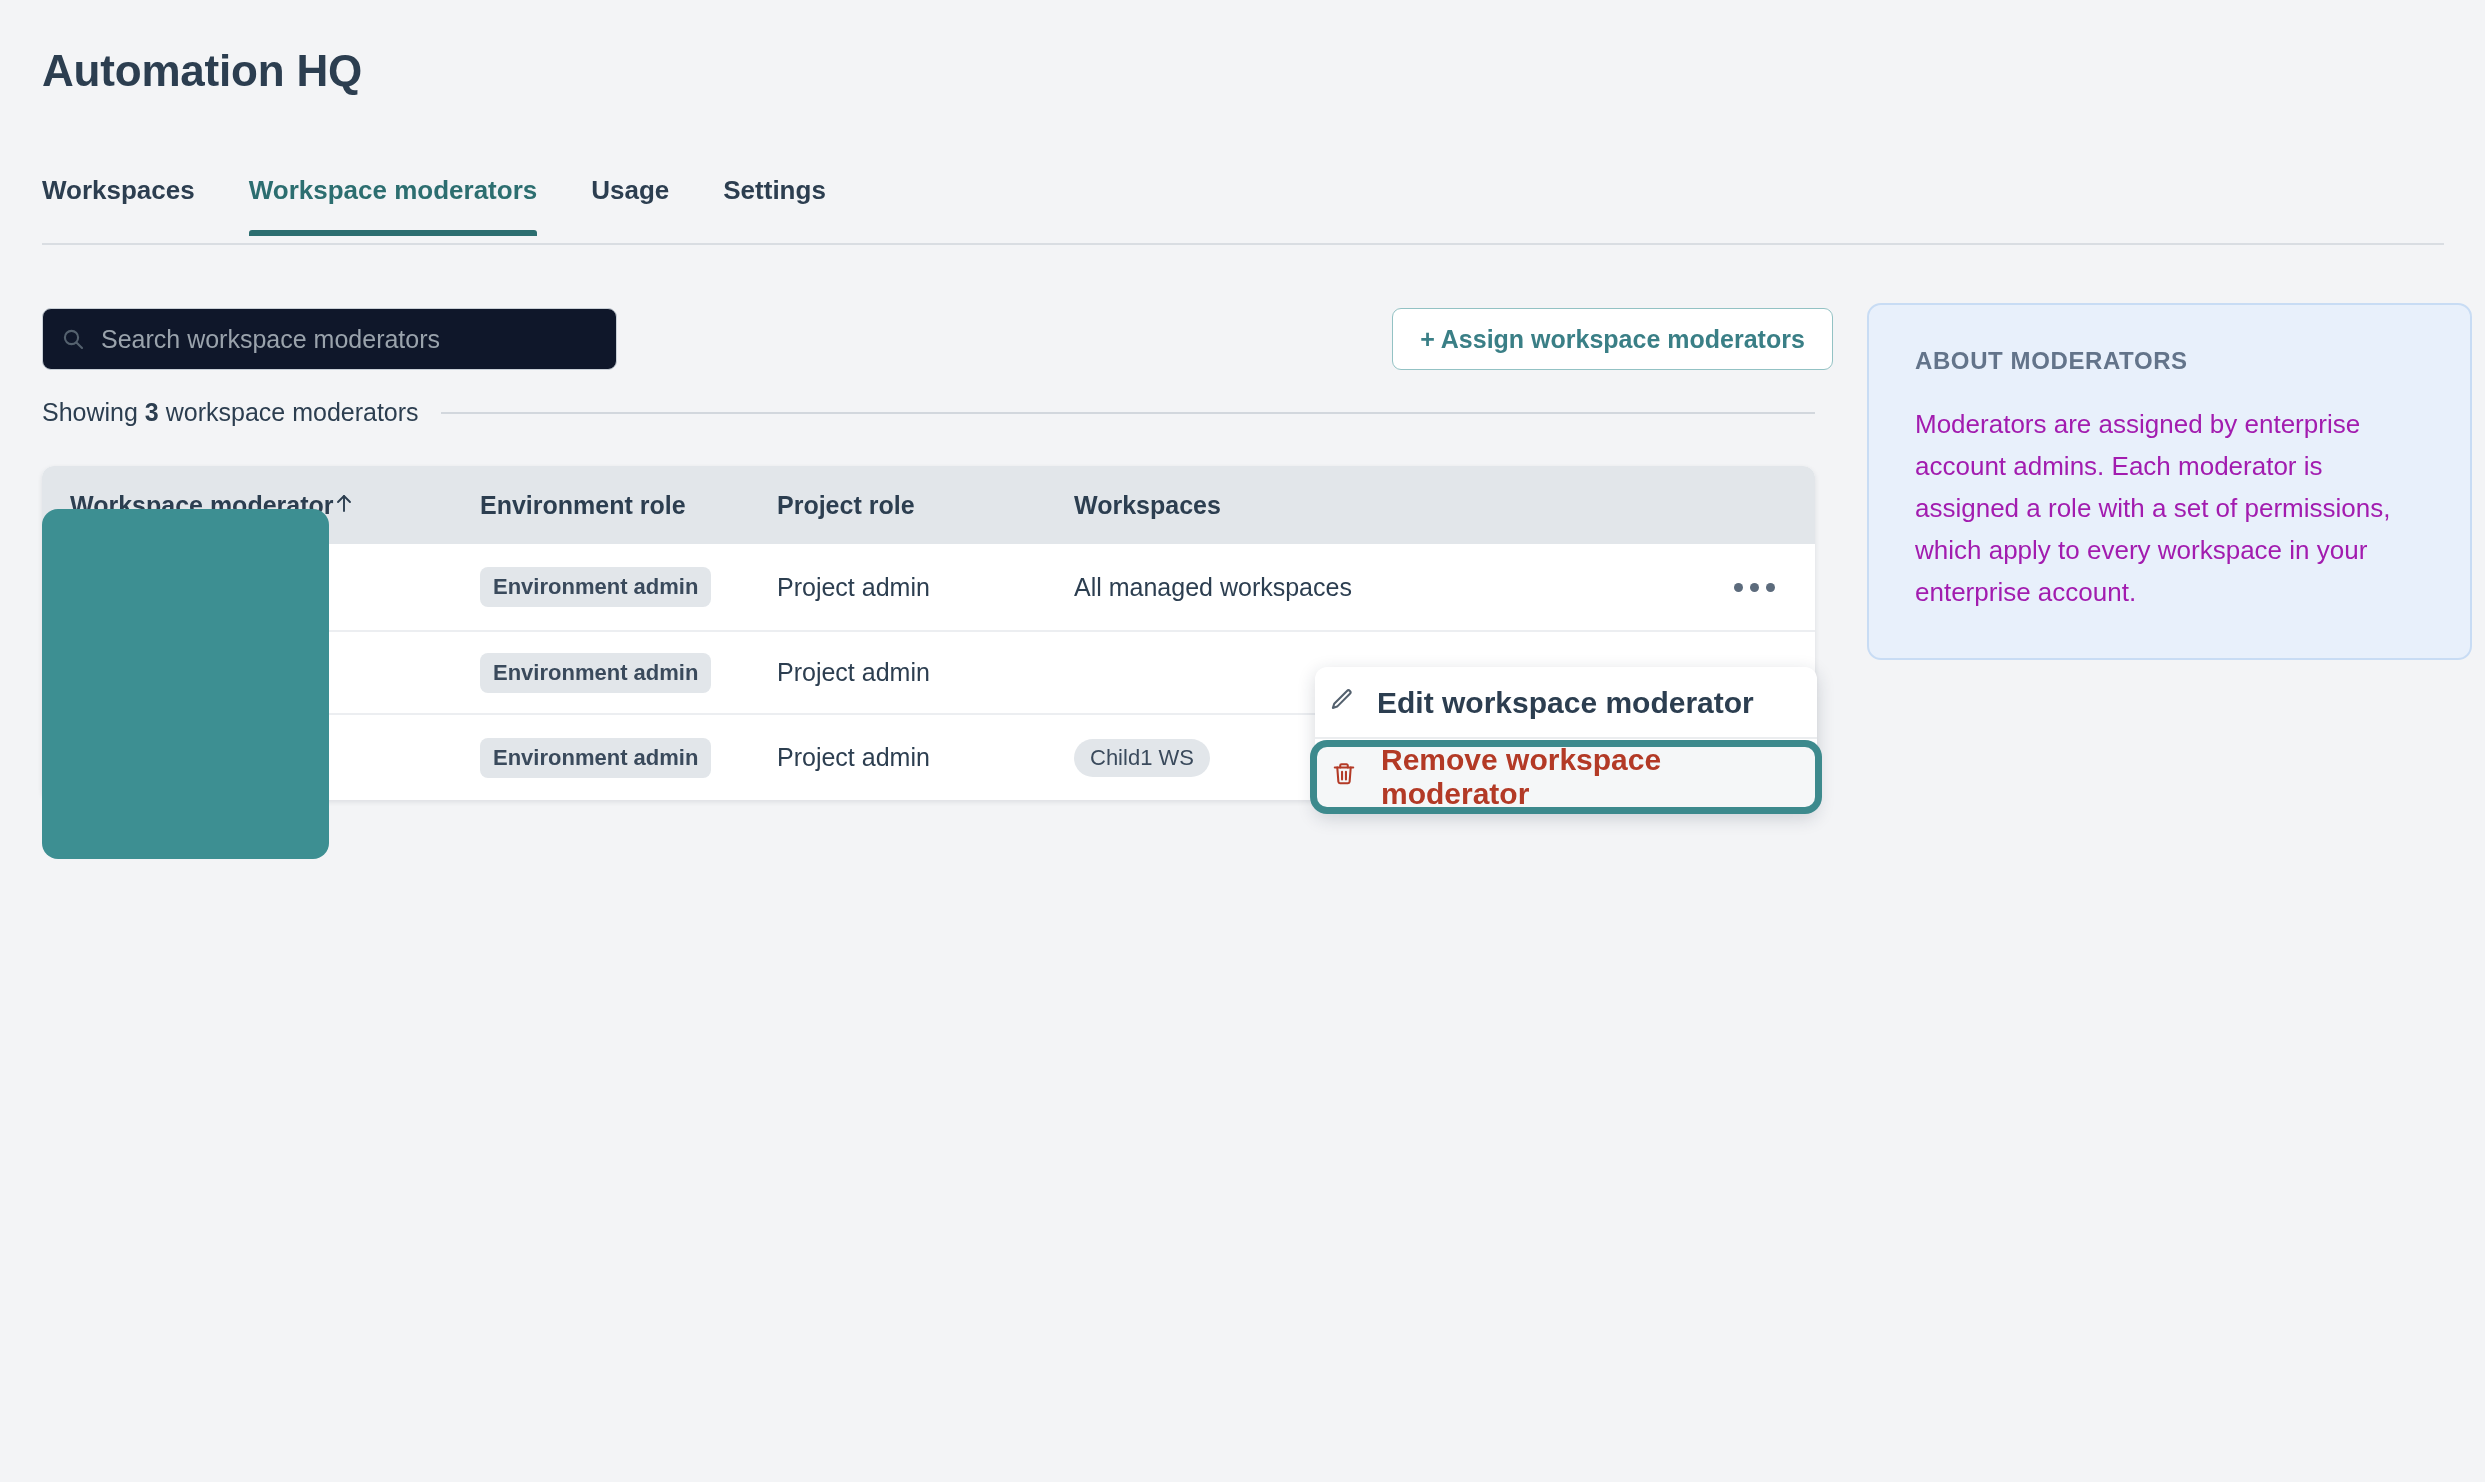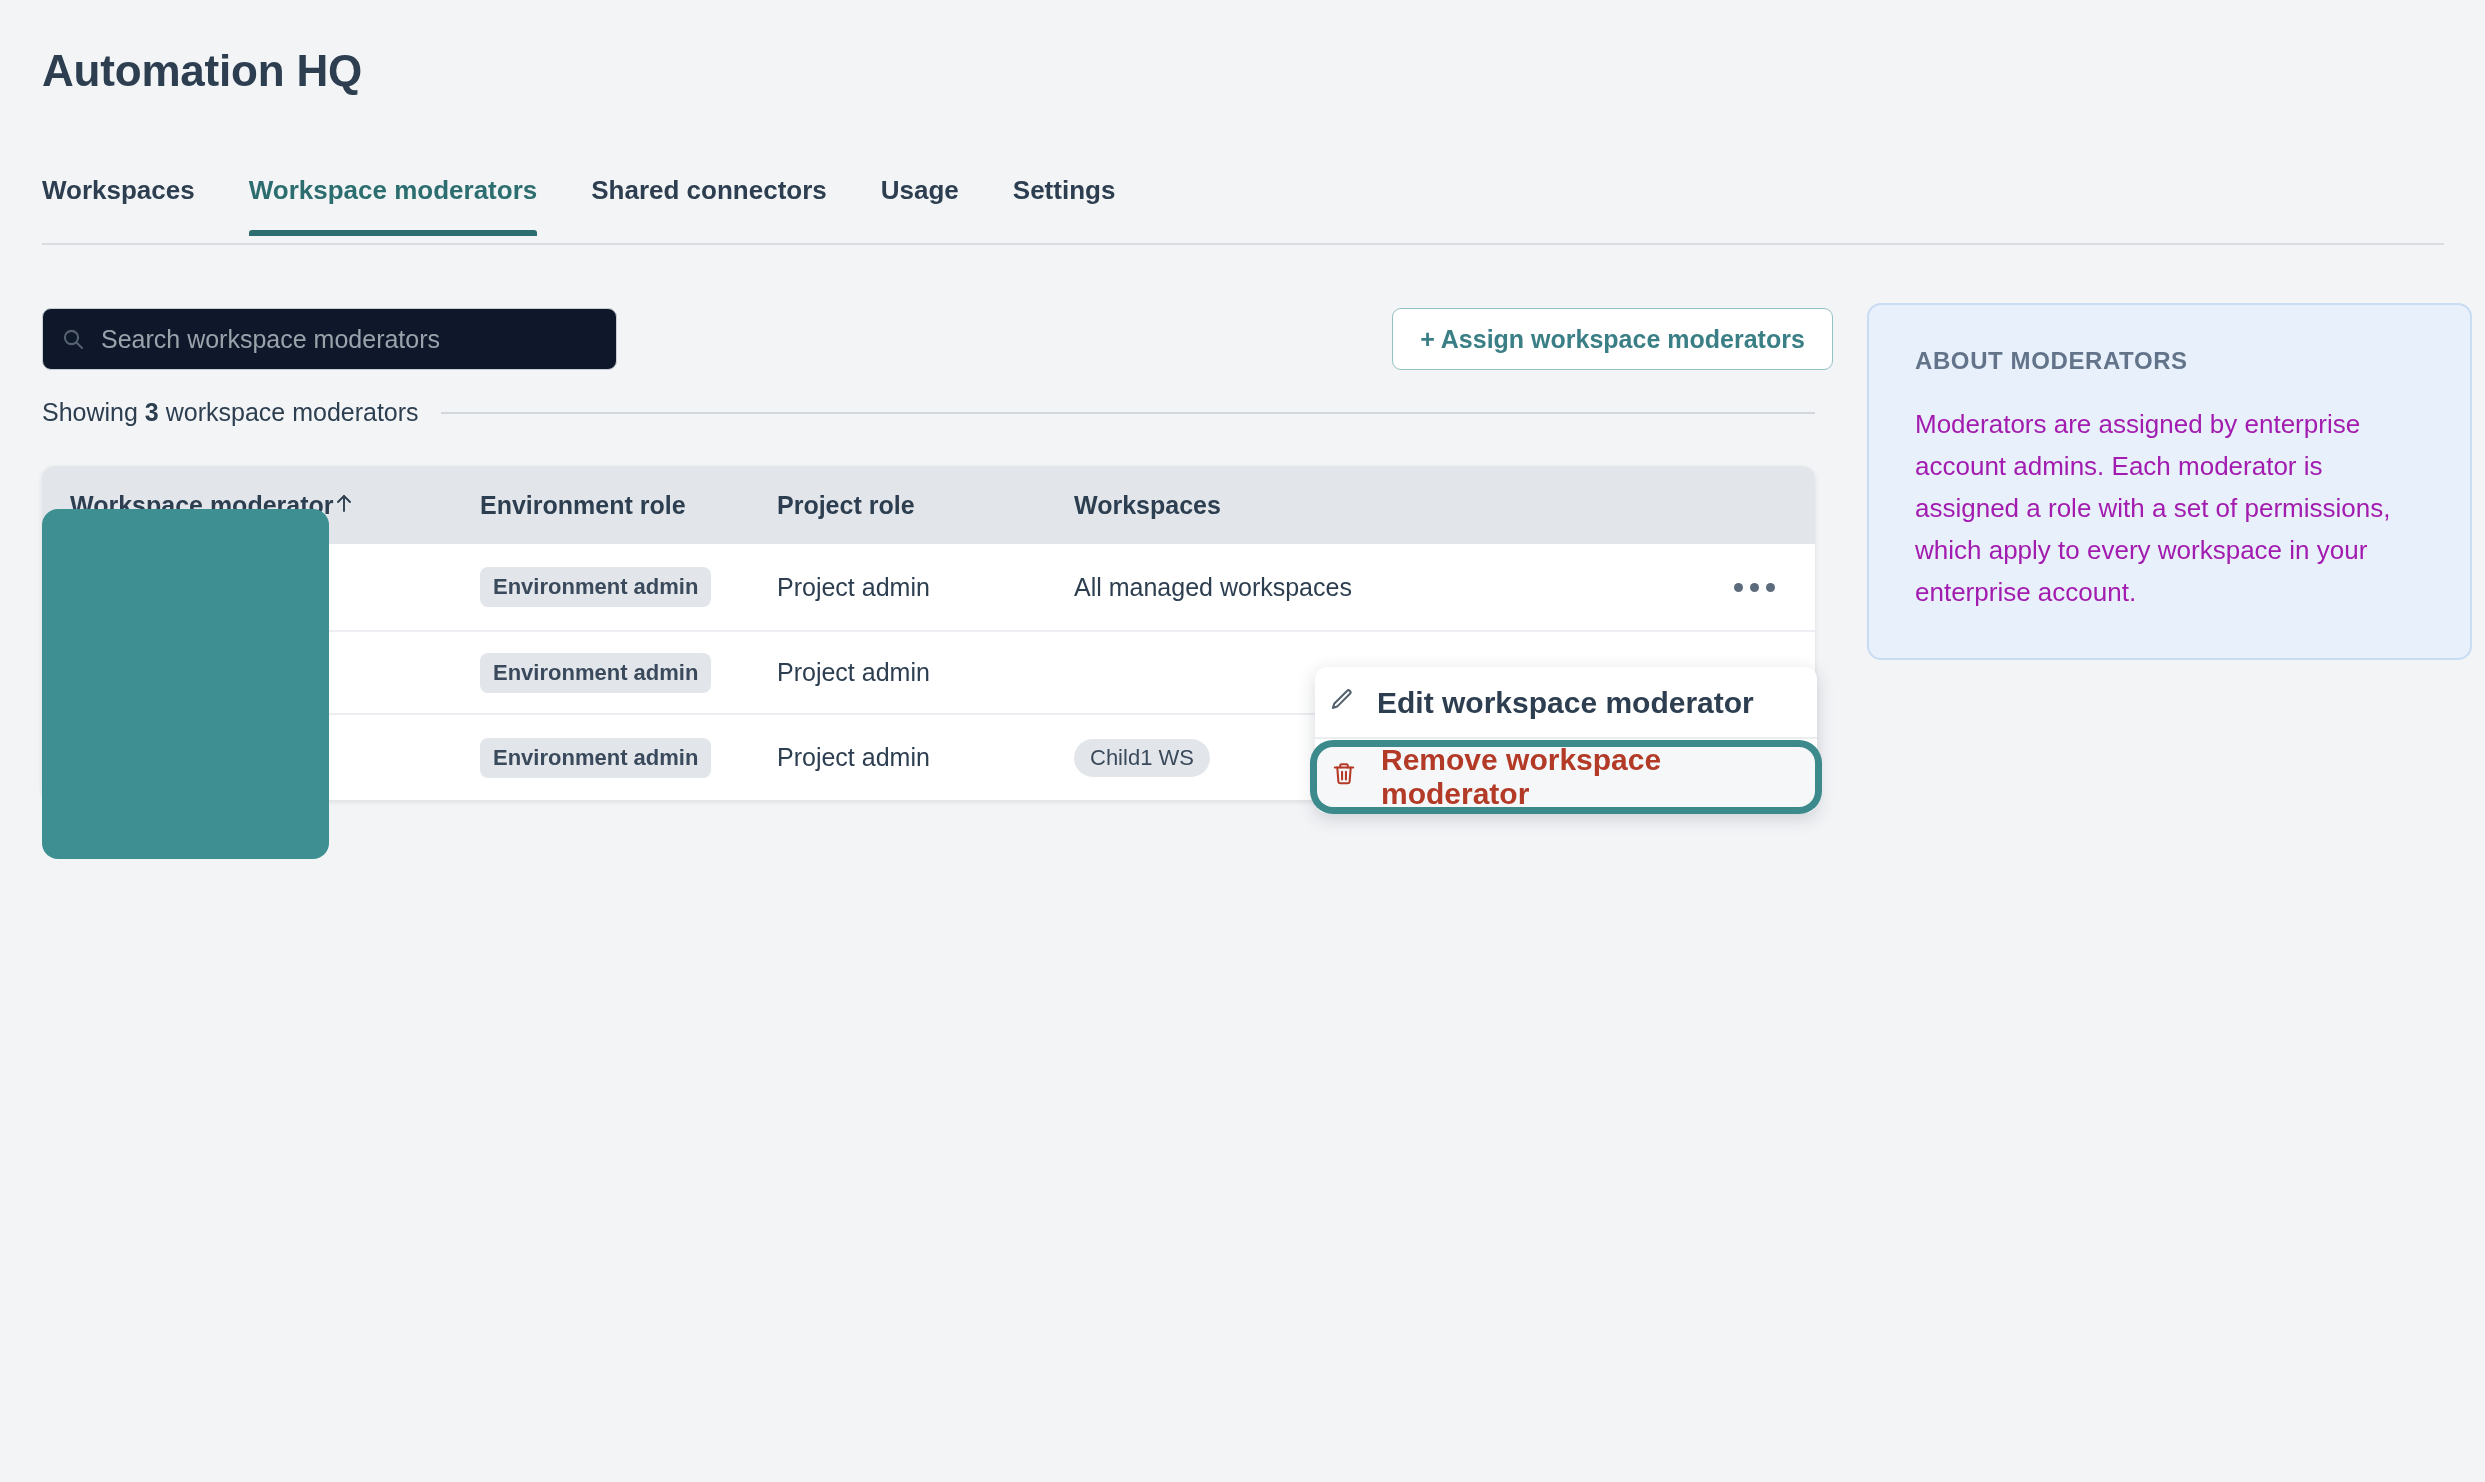--- a/index.html
+++ b/index.html
@@ -206,21 +206,21 @@
     height: 64px;
     padding: 0 14px;
     font-size: 30px;
     font-weight: bold;
     color: #2c3e50;
     cursor: pointer;
   }
   .menu-item.danger { color: #b33a26; }
   .menu-item.highlighted {
     background: #f5f7f8;
-    border-radius: 16px;
+    border-radius: 10px;
     margin: 0 2px 6px 2px;
     height: 60px;
     box-shadow: 0 0 0 7px #3d8a8d;
     gap: 24px;
   }
   .menu-sep { height: 2px; background: #ebedef; margin: 2px 0 8px 0; }
 
   
   .info-panel {
     position: absolute;
@@ -245,21 +245,20 @@
   }
 </style>
 </head>
 <body>
 
 <div class="page-title">Automation HQ</div>
 
 <div class="tabbar">
   <div class="tab">Workspaces</div>
   <div class="tab active">Workspace moderators</div>
-  <div class="tab">Shared connectors</div>
   <div class="tab">Usage</div>
   <div class="tab">Settings</div>
 </div>
 
 <div class="search-box">
   <span>
     <svg width="24" height="24" viewBox="0 0 24 24" fill="none" stroke="#54616e" stroke-width="2.1">
       <circle cx="10.5" cy="10.5" r="6.6"></circle>
         <line x1="15.4" y1="15.4" x2="21" y2="21" stroke-linecap="round"></line>
     </svg>

